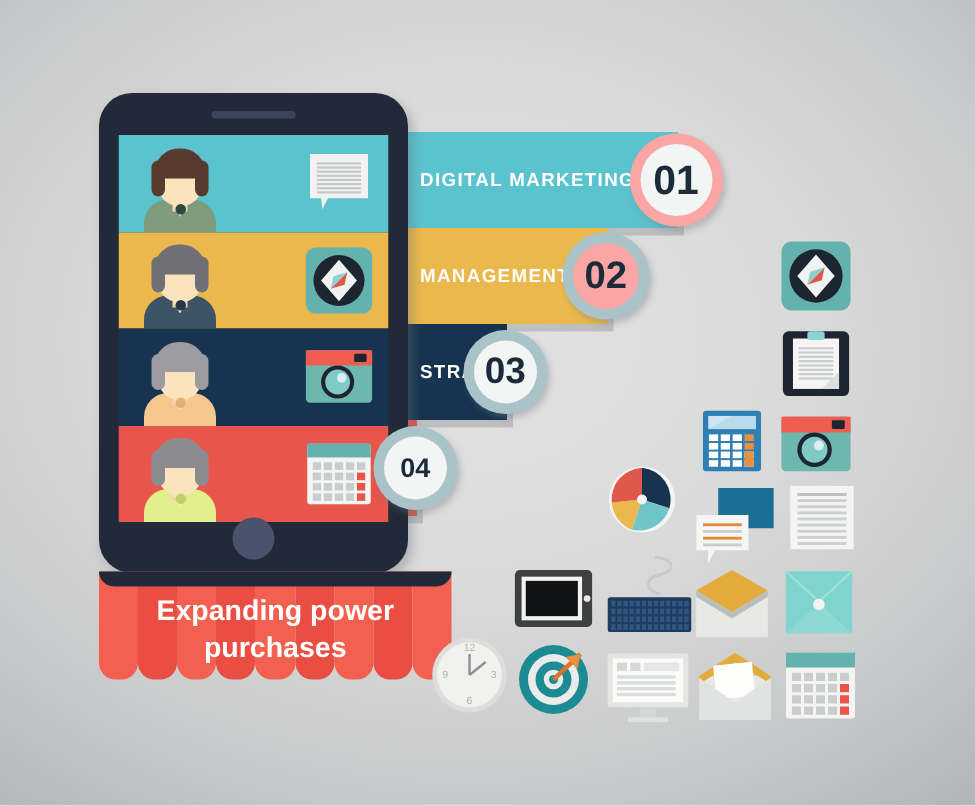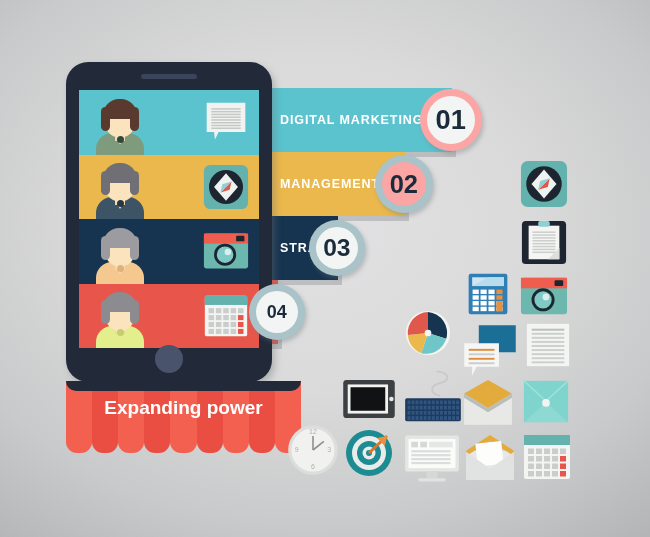--- a/index.html
+++ b/index.html
@@ -221,20 +221,21 @@
         <div class="st" style="background: rgb(234, 78, 66);"></div>
         <div class="st" style="background: rgb(244, 96, 79);"></div>
         <div class="st" style="background: rgb(234, 78, 66);"></div>
         <div class="st" style="background: rgb(244, 96, 79);"></div>
         <div class="st" style="background: rgb(234, 78, 66);"></div>
         <div class="st" style="background: rgb(244, 96, 79);"></div>
       </div>
     <div class="cap"></div>
     <div class="txt">
       <div>Expanding power</div>
+      <div>purchases</div>
     </div>
   </div>
 
   <div id="badges">
       <div class="badge" style="left: 419.76px; top: 89px; width: 62px; height: 62px; background: #fca5a5;">
         <div class="inner" style="width: 48px; height: 48px; background: rgb(242, 245, 244); color: rgb(28, 43, 58); font-size: 27.28px;">01</div>
       </div>
       <div class="badge" style="left: 374.84px; top: 155px; width: 58px; height: 58px; background: rgb(169, 195, 200);">
         <div class="inner" style="width: 44px; height: 44px; background: #fca5a5; color: rgb(28, 43, 58); font-size: 25.52px;">02</div>
       </div>

